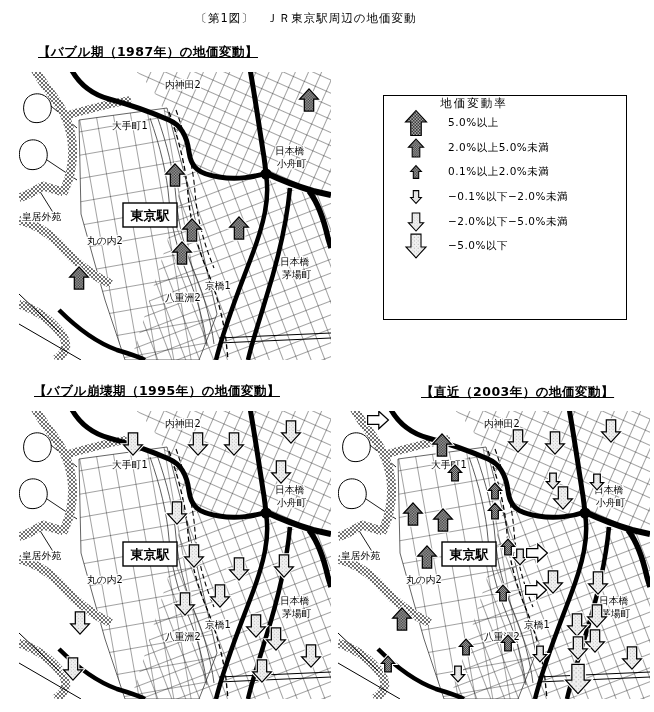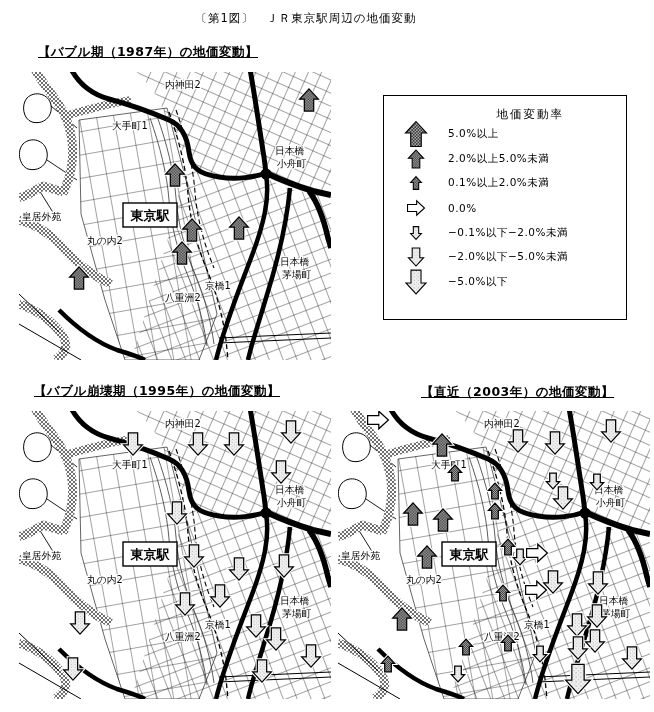--- a/index.html
+++ b/index.html
@@ -10,21 +10,21 @@
   .map-title{position:absolute;font-size:12.5px;font-weight:bold;letter-spacing:0.5px;white-space:nowrap;text-decoration:underline;}
   #t1{left:38px;top:44px;}
   #t2{left:34px;top:383px;}
   #t3{left:393px;top:384px;margin-left:28px;}
   svg.map{position:absolute;display:block;}
   #map0{left:19px;top:72px;}
   #map1{left:19px;top:411px;}
   #map2{left:338px;top:411px;}
   .legend{position:absolute;left:383px;top:95px;width:244px;height:225px;
           border:1.5px solid #000;background:#fff;box-sizing:border-box;}
-  .legend-title{margin-top:11px;text-align:right;padding-right:62px;font-size:11.5px;letter-spacing:2px;}
+  .legend-title{text-align:center;padding-right:62px;font-size:11.5px;letter-spacing:2px;}
   .legend-rows{margin-top:0;display:flex;flex-direction:column;}
   .legend-row{display:flex;align-items:center;height:24.6px;padding-left:10px;}
   .legend-row svg{width:44px;height:24px;overflow:visible;flex:none;}
   .legend-label{font-size:10.5px;margin-left:10px;white-space:nowrap;letter-spacing:0.5px;}
   .maplabel{font-size:9.8px;fill:#000;stroke:#fff;stroke-width:2.6px;paint-order:stroke;
             font-family:"DejaVu Sans","Liberation Sans",sans-serif;}
   .station-text{font-size:13px;font-weight:bold;fill:#000;
             font-family:"DejaVu Sans","Liberation Sans",sans-serif;}
 </style>
 </head>
@@ -397,29 +397,20 @@
         <svg viewBox="-22 -14 44 28">
             <g transform="translate(0,0) rotate(0) scale(0.57)">
               <path d="M0,-13L11,-1L5.5,-1L5.5,13L-5.5,13L-5.5,-1L-11,-1Z" fill="#fff" stroke="#fff" stroke-width="5.964912280701755"></path>
               <path d="M0,-13L11,-1L5.5,-1L5.5,13L-5.5,13L-5.5,-1L-11,-1Z" fill="url(#dkhatch)" stroke="#000" stroke-width="2.192982456140351" stroke-linejoin="miter"></path>
             </g>
           </svg>
         <span class="legend-label">0.1%以上2.0%未満</span>
       </div>
       <div class="legend-row">
         <svg viewBox="-22 -14 44 28">
-            <g transform="translate(0,0) rotate(90) scale(0.76)">
-              <path d="M0,-13L11,-1L5.5,-1L5.5,13L-5.5,13L-5.5,-1L-11,-1Z" fill="#fff" stroke="#fff" stroke-width="4.473684210526316"></path>
-              <path d="M0,-13L11,-1L5.5,-1L5.5,13L-5.5,13L-5.5,-1L-11,-1Z" fill="#ffffff" stroke="#000" stroke-width="1.644736842105263" stroke-linejoin="miter"></path>
-            </g>
-          </svg>
-        <span class="legend-label">0.0%</span>
-      </div>
-      <div class="legend-row">
-        <svg viewBox="-22 -14 44 28">
             <g transform="translate(0,0) rotate(180) scale(0.57)">
               <path d="M0,-13L11,-1L5.5,-1L5.5,13L-5.5,13L-5.5,-1L-11,-1Z" fill="#fff" stroke="#fff" stroke-width="5.964912280701755"></path>
               <path d="M0,-13L11,-1L5.5,-1L5.5,13L-5.5,13L-5.5,-1L-11,-1Z" fill="url(#ltdot)" stroke="#000" stroke-width="2.192982456140351" stroke-linejoin="miter"></path>
             </g>
           </svg>
         <span class="legend-label">−0.1%以下−2.0%未満</span>
       </div>
       <div class="legend-row">
         <svg viewBox="-22 -14 44 28">
             <g transform="translate(0,0) rotate(180) scale(0.8075)">

